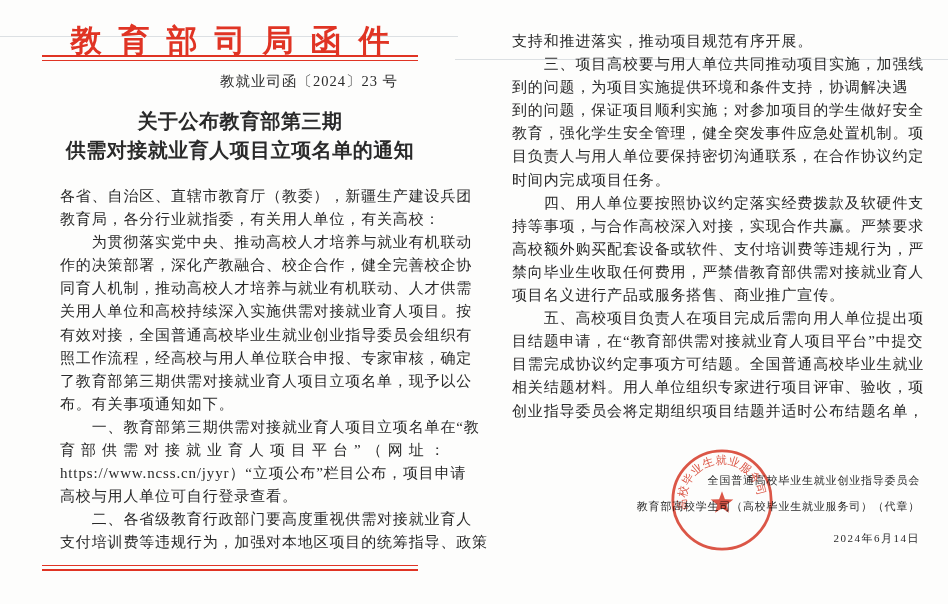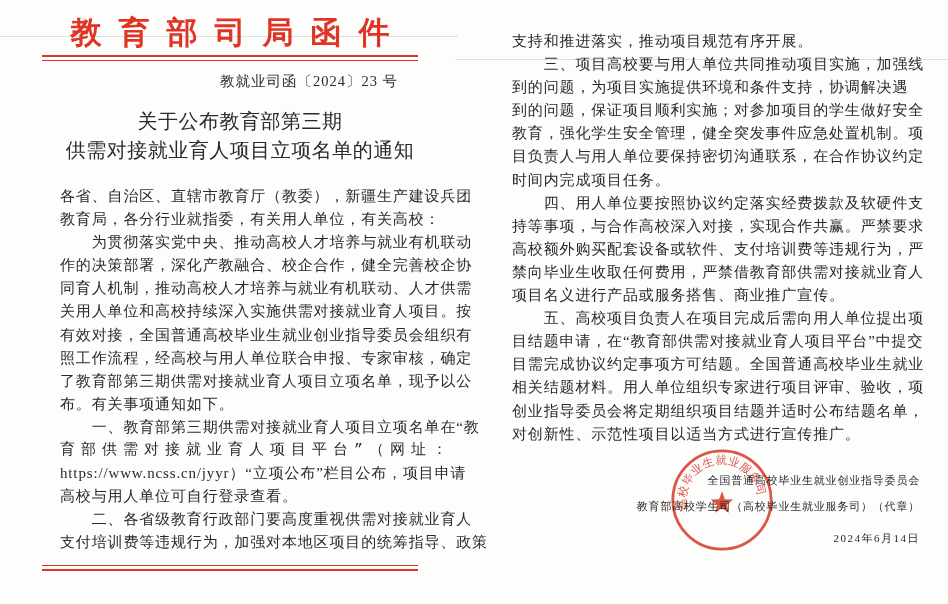--- a/index.html
+++ b/index.html
@@ -12,46 +12,46 @@
   }
   .sheet{position:relative;width:948px;height:604px;background:#fdfdfc;}
 
   
   .scan-line{position:absolute;height:1px;background:#dcе0e2;background:#dce0e3;}
   .scan-line.a{top:36px;left:0;width:458px;}
   .scan-line.b{top:59px;left:455px;width:493px;}
 
   
   .masthead{
-    position:absolute;top:16px;left:42px;width:376px;
+    position:absolute;top:24px;left:42px;width:376px;
     text-align:center;
     color:#e03424;font-weight:bold;
     font-size:31px;line-height:34px;
     letter-spacing:17px;text-indent:17px;
     white-space:nowrap;
   }
   .red-rule{position:absolute;left:42px;width:376px;height:3px;}
   .red-rule.top{top:55px;border-top:2.5px solid #e03424;border-bottom:1.2px solid #e03424;}
   .red-rule.bottom{top:565px;border-top:1.2px solid #e03424;border-bottom:2.5px solid #e03424;}
 
   .doc-number{
     position:absolute;top:72px;left:42px;width:356px;
     text-align:right;font-size:14.5px;letter-spacing:1px;
   }
   .doc-title{
     position:absolute;top:107px;left:42px;width:396px;
-    text-align:center;font-weight:normal;
+    text-align:center;font-weight:bold;
     font-size:20px;line-height:28.5px;letter-spacing:0.5px;
   }
   .doc-lines{position:absolute;font-size:15px;line-height:23.1px;letter-spacing:0.85px;}
   .doc-lines .line{height:23.1px;white-space:nowrap;}
   .left-body{top:185px;left:60px;width:398px;}
   .right-body{top:30px;left:512px;width:408px;}
   
-  .left-body .line:nth-child(12){letter-spacing:6px;font-family:Liberation Mono, monospace;}
+  .left-body .line:nth-child(12){letter-spacing:6px;}
 
   
   .signature{
     position:absolute;top:468px;left:512px;width:408px;
     text-align:right;font-size:11px;line-height:25.5px;letter-spacing:0.8px;
   }
   .signature .sig-date{margin-top:7px;letter-spacing:1.5px;}
 
   .seal{
     position:absolute;left:668px;top:446px;width:108px;height:108px;
@@ -107,21 +107,20 @@
     <div class="line">　　四、用人单位要按照协议约定落实经费拨款及软硬件支</div>
     <div class="line">持等事项，与合作高校深入对接，实现合作共赢。严禁要求</div>
     <div class="line">高校额外购买配套设备或软件、支付培训费等违规行为，严</div>
     <div class="line">禁向毕业生收取任何费用，严禁借教育部供需对接就业育人</div>
     <div class="line">项目名义进行产品或服务搭售、商业推广宣传。</div>
     <div class="line">　　五、高校项目负责人在项目完成后需向用人单位提出项</div>
     <div class="line">目结题申请，在“教育部供需对接就业育人项目平台”中提交</div>
     <div class="line">目需完成协议约定事项方可结题。全国普通高校毕业生就业</div>
     <div class="line">相关结题材料。用人单位组织专家进行项目评审、验收，项</div>
     <div class="line">创业指导委员会将定期组织项目结题并适时公布结题名单，</div>
-    <div class="line">对创新性、示范性项目以适当方式进行宣传推广。</div>
   </div>
 
   <div class="signature">
     <div>全国普通高校毕业生就业创业指导委员会</div>
     <div>教育部高校学生司（高校毕业生就业服务司）（代章）</div>
     <div class="sig-date">2024年6月14日</div>
   </div>
 
   <div class="seal">
     <svg width="108" height="108" viewBox="0 0 100 100">

